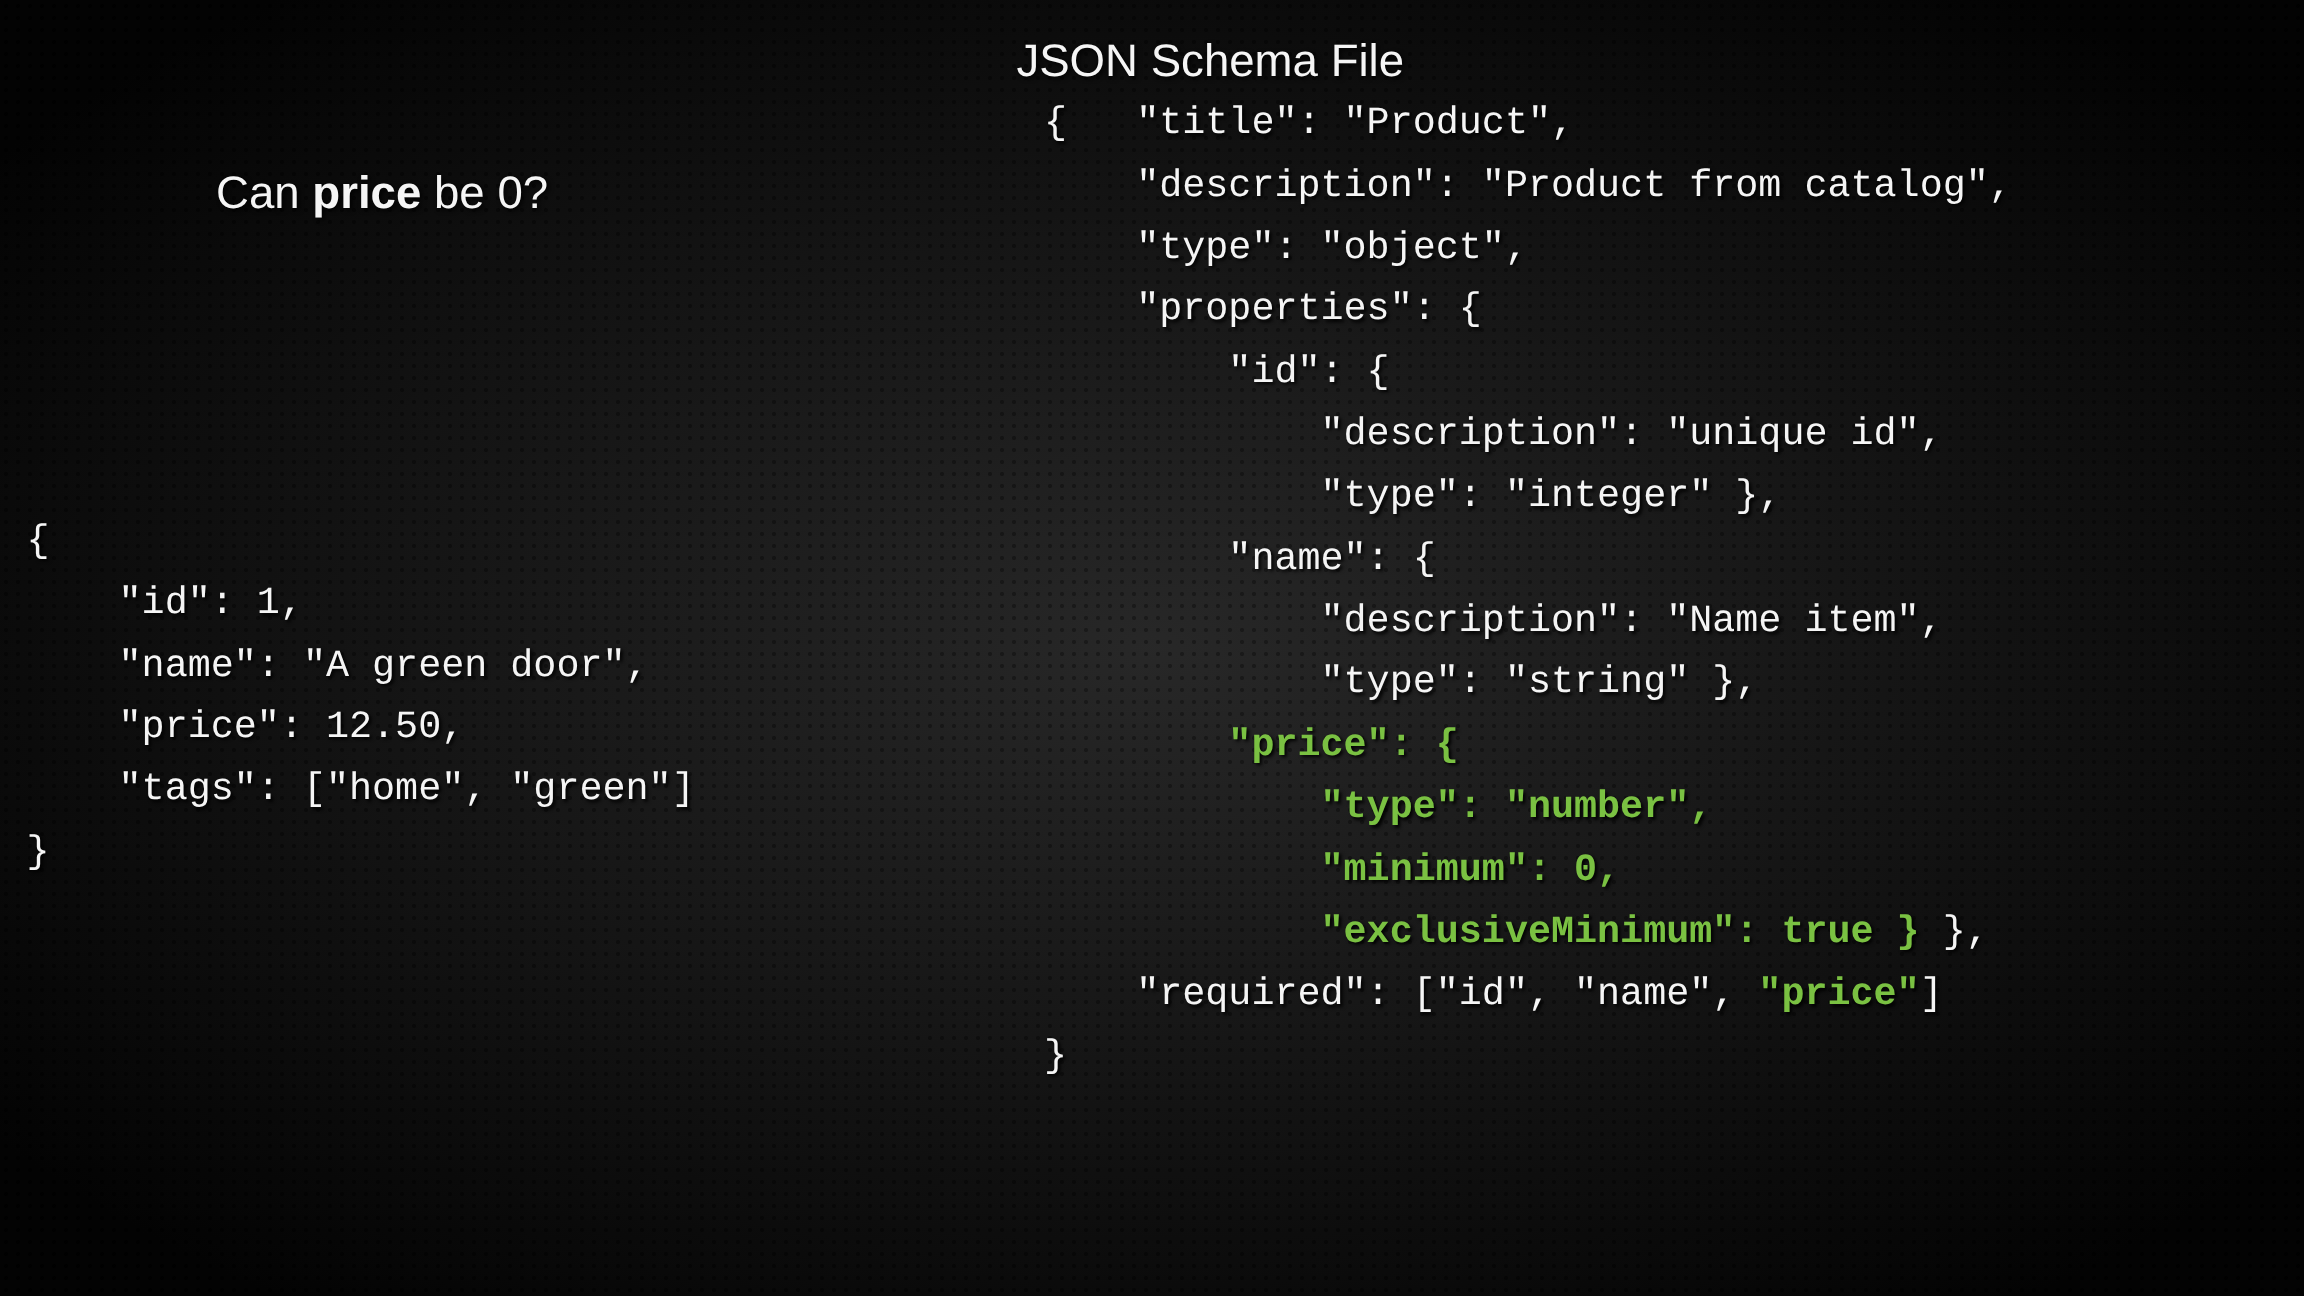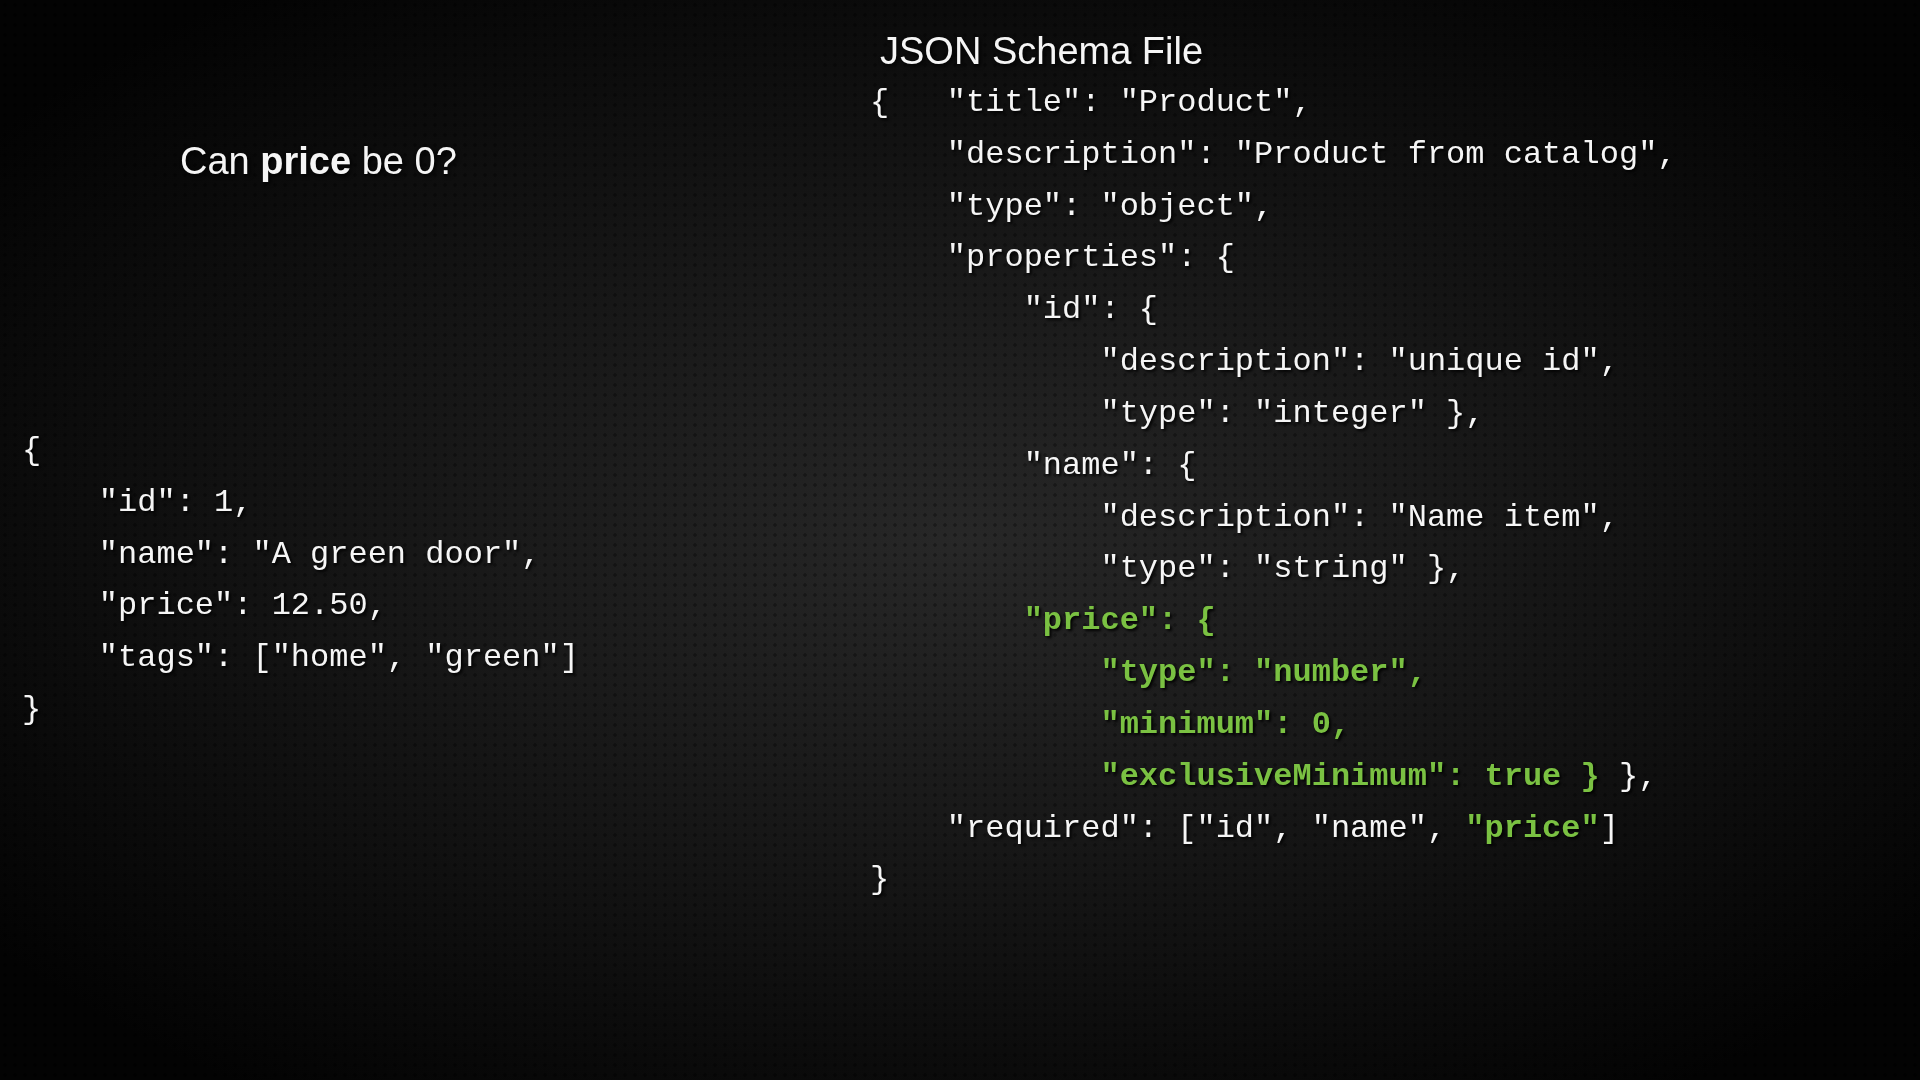--- a/index.html
+++ b/index.html
@@ -51,21 +51,21 @@
     font-weight: bold;
   }
   .example-title {
     position: absolute;
     top: 378px;
     left: 22px;
   }
   .schema-title {
     position: absolute;
     top: 30px;
-    left: 880px;
+    left: 847px;
   }
   pre.code {
     font-family: "Courier New", Courier, monospace;
     font-size: 32px;
     line-height: 1.62;
     color: #f5f5f5;
     text-shadow: 2px 2px 3px rgba(0,0,0,0.95);
     margin: 0;
     white-space: pre;
   }

